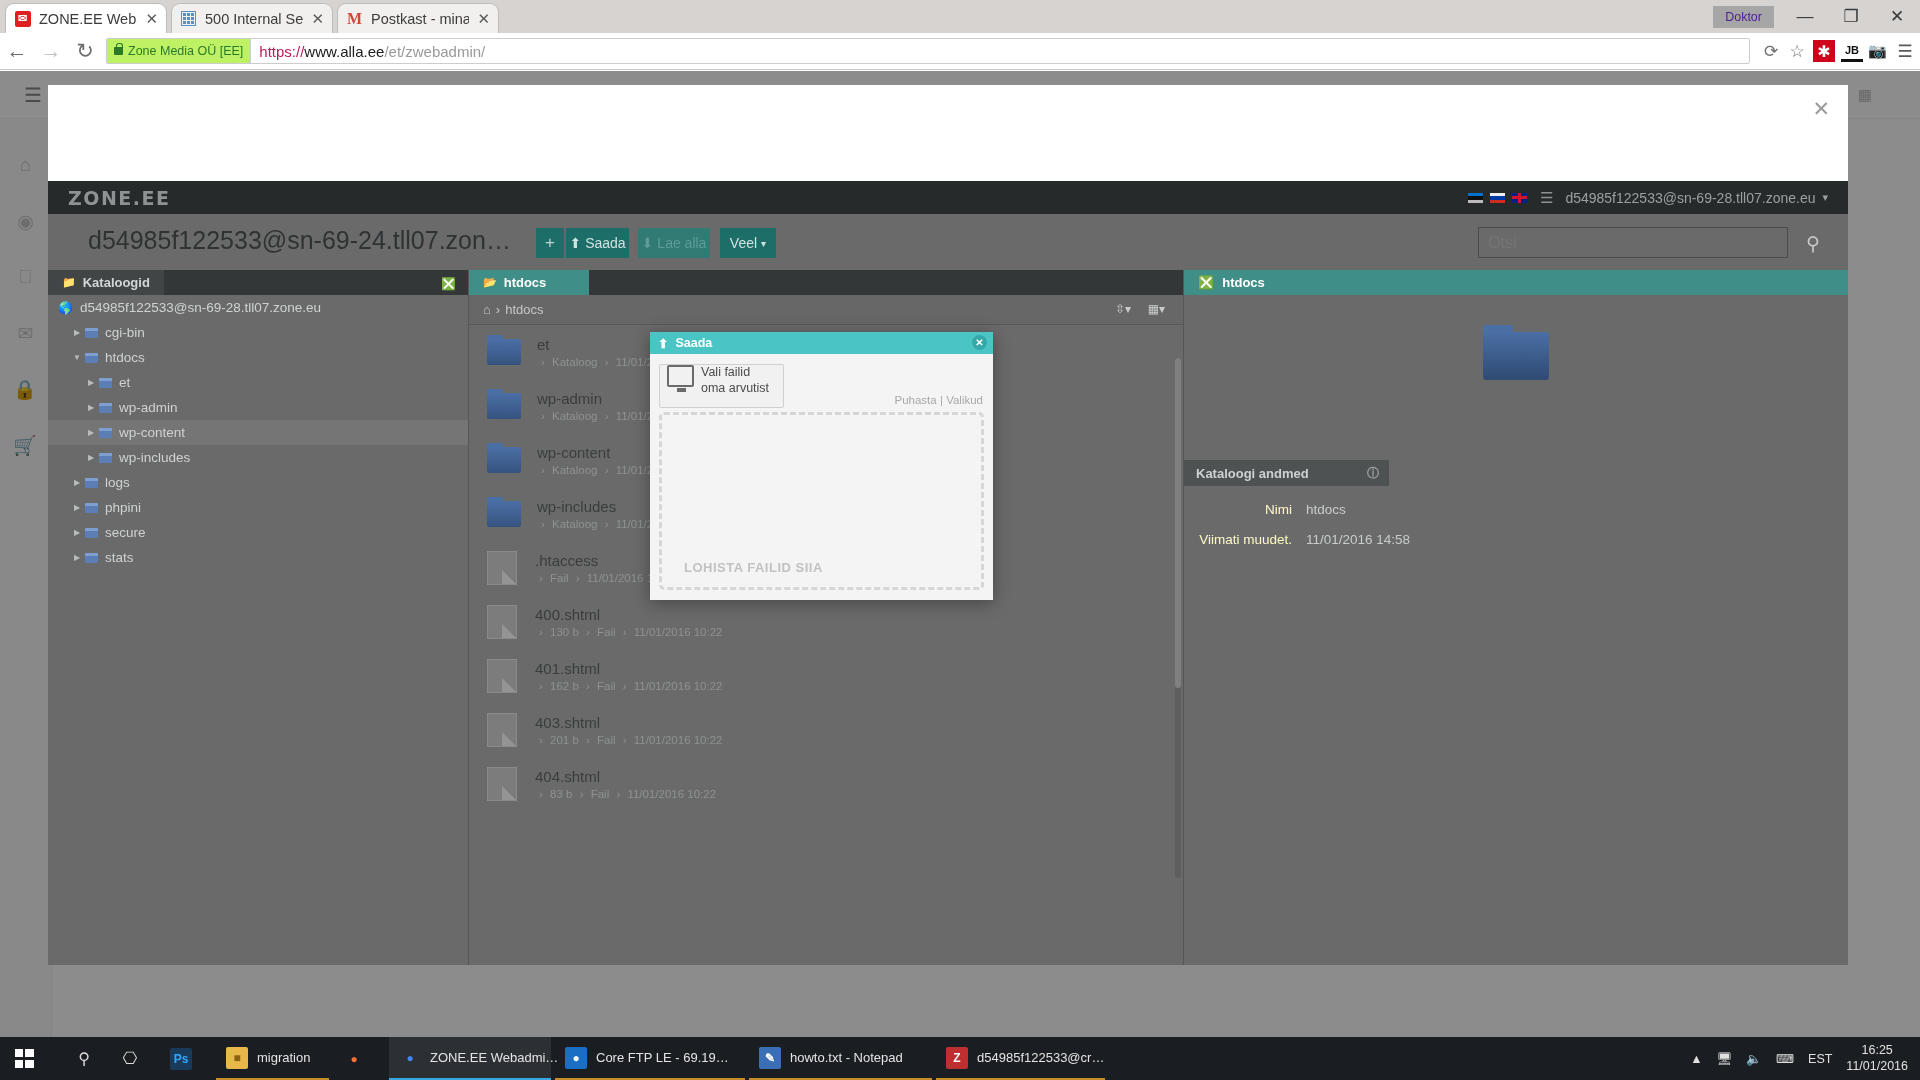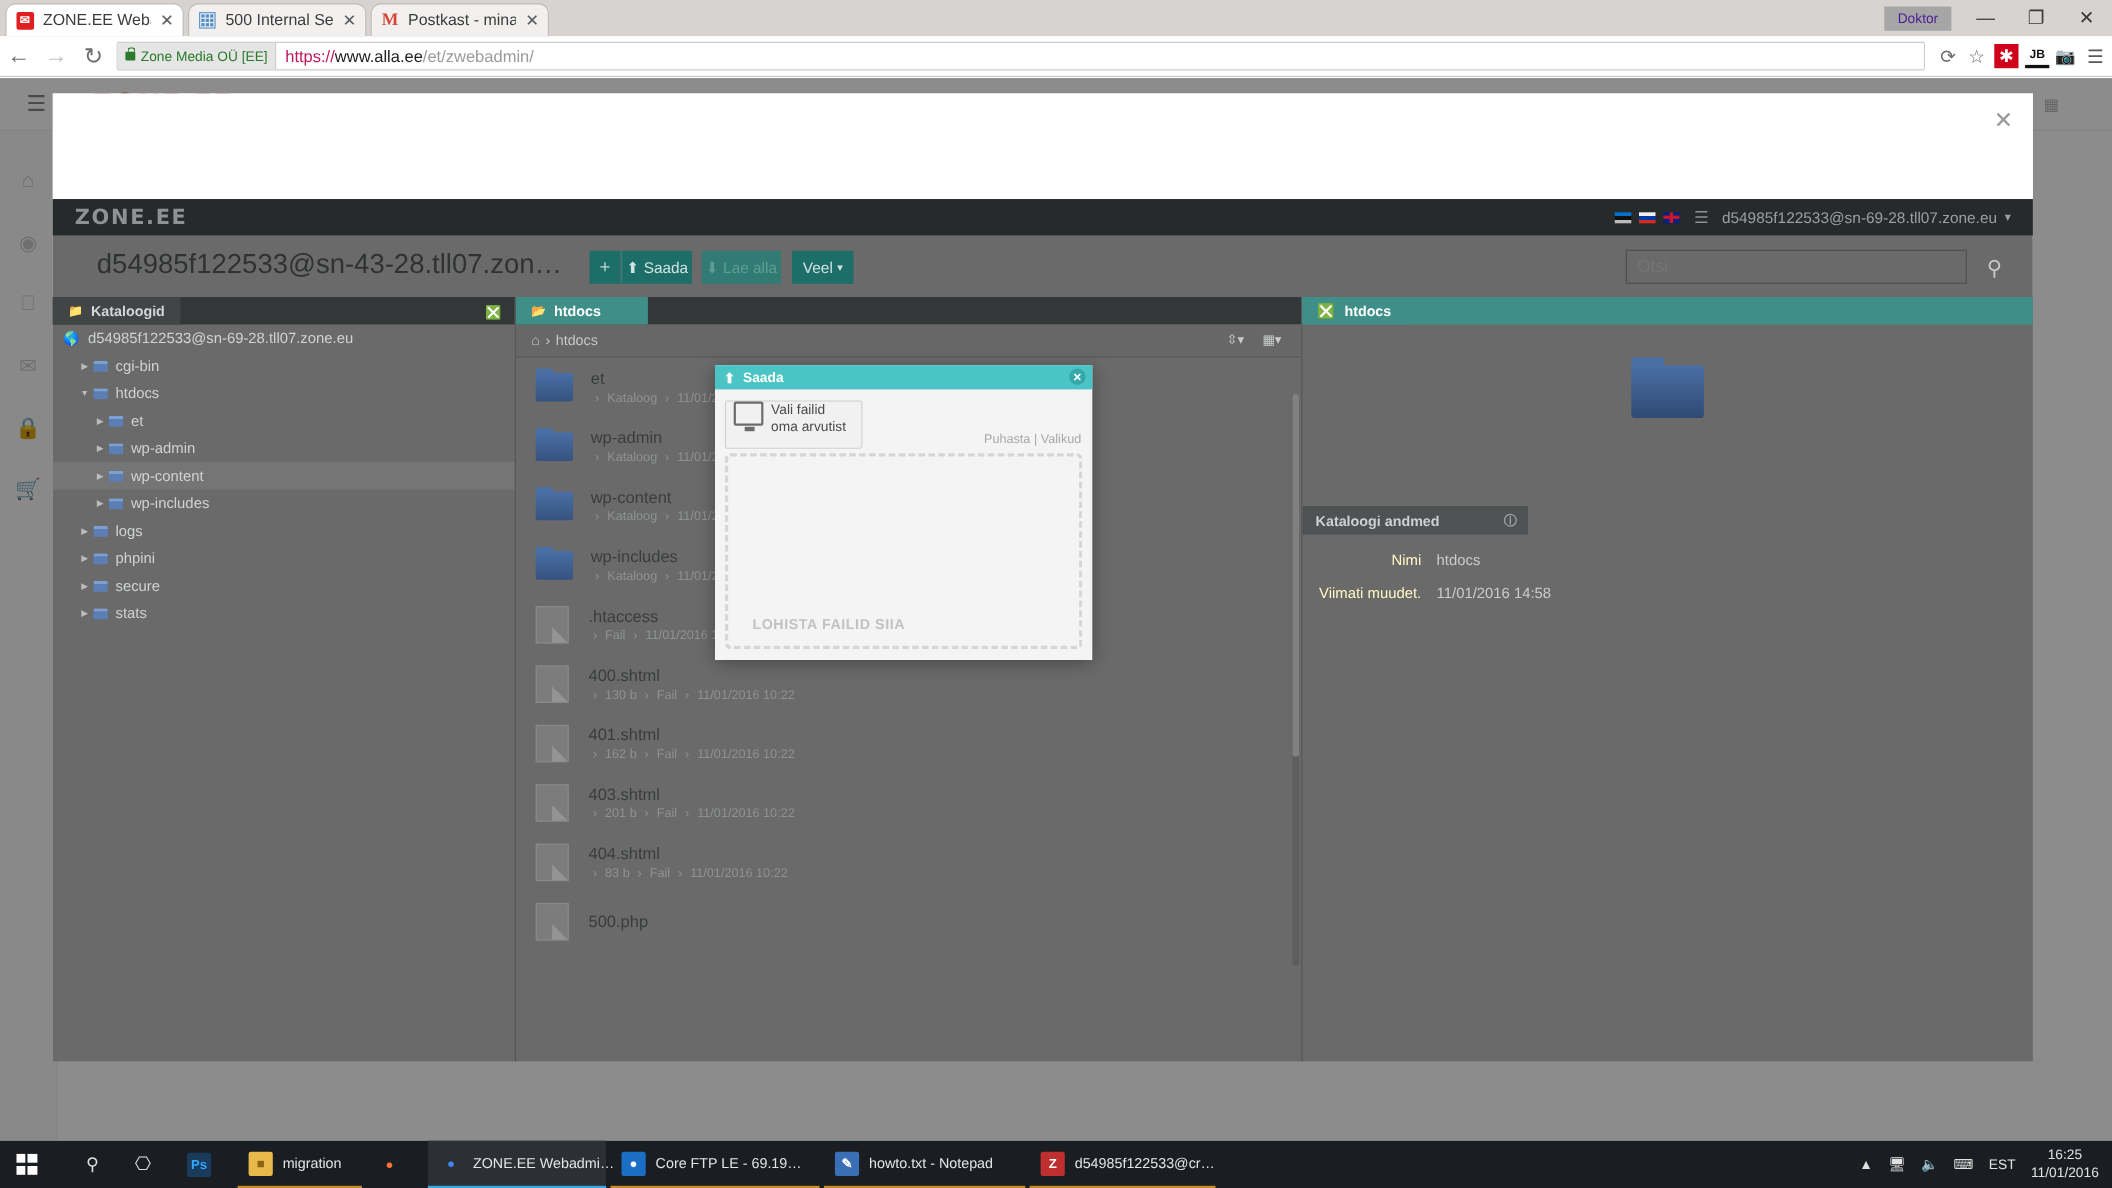--- a/index.html
+++ b/index.html
@@ -31,21 +31,21 @@
   #doktor-label { background:#a6a6a6; color:#4c1d95; font-size:12.5px; padding:4px 12px; margin-right:8px; }
   .wbtn { width:46px; height:33px; display:flex; align-items:center; justify-content:center;
      font-size:17px; color:#3a3a3a; }
 
   #urlbar-row { position:absolute; left:0; top:33px; width:1920px; height:37px; background:#fff;
      border-bottom:1px solid #c9c7c5; display:flex; align-items:center; }
   .navbtn { width:34px; text-align:center; font-size:21px; color:#6e6e6e; flex:0 0 34px; }
   .navbtn.dim { color:#c2c2c2; }
   #omnibox { flex:1 1 auto; margin:0 8px 0 4px; height:26px; border:1px solid #cfcdcb;
      border-radius:2px; display:flex; align-items:center; background:#fff; font-size:15px; }
-  #cert { display:flex; align-items:center; background:#e5e5e5; height:24px; padding:0 7px;
+  #cert { display:flex; align-items:center; background:#bef264; height:24px; padding:0 7px;
      color:#2a7a2a; font-size:12.5px; border-right:1px solid #cfcdcb; }
   #lock { width:9px; height:8px; background:#2a7a2a; border-radius:1px; position:relative;
      margin-right:5px; }
   #lock:before { content:""; position:absolute; left:2px; top:-4px; width:5px; height:5px;
      border:1.5px solid #2a7a2a; border-bottom:none; border-top-left-radius:3px; border-top-right-radius:3px;}
   #url { padding-left:8px; color:#9a9a9a; }
   #url b { color:#202020; font-weight:normal; }
   #url .scheme { color:#be185d; }
   .tbicon { width:26px; text-align:center; font-size:17px; color:#6e6e6e; flex:0 0 26px; }
   .ext-red { width:22px;height:22px;background:#d0021b;color:#fff;display:flex;
@@ -328,21 +328,21 @@
           <span class="flag f-ee"></span>
           <span class="flag f-ru"></span>
           <span class="flag f-uk"></span>
           <span id="wa-burger">☰</span>
           <span id="wa-userlbl">d54985f122533@sn-69-28.tll07.zone.eu</span>
           <span id="wa-caret" style="color:#9aa0a1;font-size:11px;">▾</span>
         </span>
       </div>
 
       <div id="wa-titlerow">
-        <span id="wa-title">d54985f122533@sn-43-28.tll07.zon…</span>
+        <span id="wa-title">d54985f122533@sn-69-24.tll07.zon…</span>
         <span class="wbtn2" id="btn-plus">+</span>
         <span class="wbtn2" id="btn-saada">
           <span style="margin-right:4px;">⬆</span>
           <span>Saada</span>
         </span>
         <span class="wbtn2" id="btn-laealla">
           <span style="margin-right:4px;">⬇</span>
           <span>Lae alla</span>
         </span>
         <span class="wbtn2" id="btn-veel">
@@ -492,26 +492,20 @@
                   <div class="fmeta"><span>›</span> 201 b <span>›</span> Fail <span>›</span> 11/01/2016 10:22</div>
                 </span>
               </div>
               <div class="frow">
                 <span class="f-ic-file"></span>
                 <span>
                   <div class="fname">404.shtml</div>
                   <div class="fmeta"><span>›</span> 83 b <span>›</span> Fail <span>›</span> 11/01/2016 10:22</div>
                 </span>
               </div>
-              <div class="frow">
-                <span class="f-ic-file"></span>
-                <span>
-                  <div class="fname">500.php</div>
-                </span>
-              </div>
             </div>
           <div id="pm-scroll">
               <i></i>
             </div>
         </div>
 
         <div id="pnl-right">
           <div class="pnl-head" style="padding:0;background:#3f8f88;">
             <span id="pr-tab">
               <span>❎</span>

